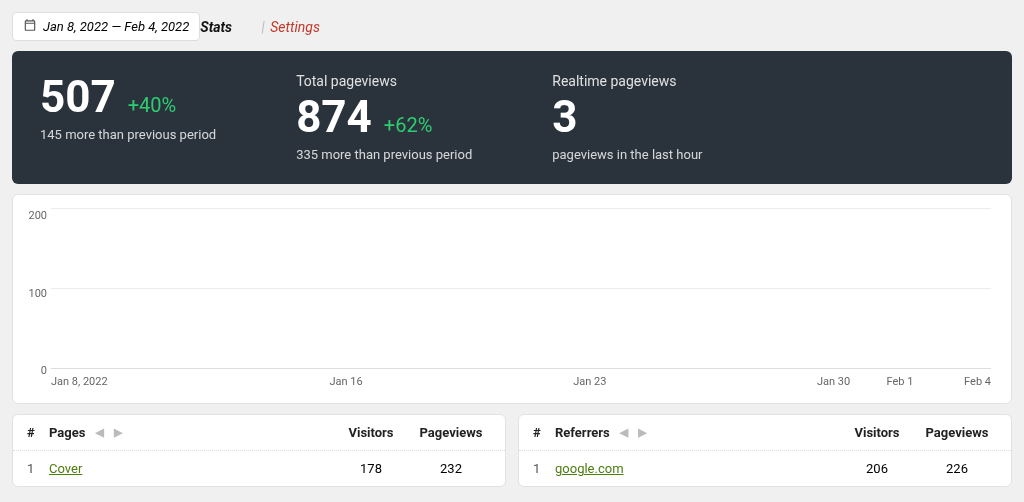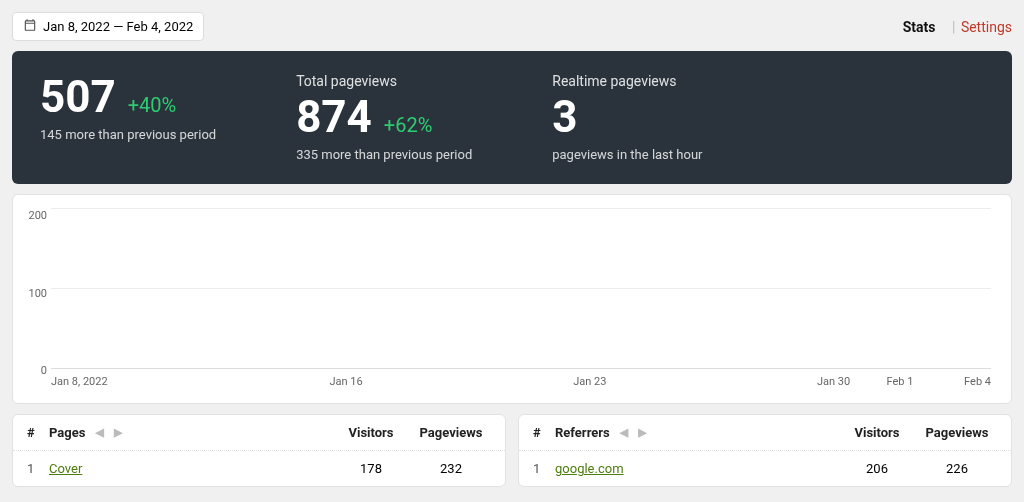--- a/index.html
+++ b/index.html
@@ -1,22 +1,22 @@
 <!DOCTYPE html>
 <html><head>
 <meta charset="utf-8">
 <style>
 * { margin:0; padding:0; box-sizing:border-box; font-family:-apple-system,BlinkMacSystemFont,"Segoe UI",Roboto,sans-serif; }
 body { background:#f0f0f0; padding:12px; width:1024px; height:502px; overflow:hidden; }
 
-.topbar { display:flex; align-items:center; justify-content:space-between; margin-bottom:10px; }
+.topbar { display:flex; align-items:center; justify-content:flex-start; margin-bottom:10px;font-style:italic; }
 .date-picker { display:inline-flex; align-items:center; gap:6px; background:#fff; border:1px solid #ddd; border-radius:4px; padding:5px 10px; font-size:13px; cursor:pointer; }
 .date-picker svg { width:14px; height:14px; fill:#555; }
 .nav-right { font-size:14px; }
-.nav-right .stats { font-weight:700; color:#111; margin-right:11px; }
+.nav-right .stats { font-weight:700; color:#111; margin-right:24px; }
 .nav-right .sep { color:#bbb; margin:0 2px; }
 .nav-right .settings { color:#c0392b; cursor:pointer; }
 
 .metrics-card { background:#2a333c; border-radius:6px; padding:22px 28px; display:flex; gap:80px; color:#fff; }
 .metric-block { }
 .metric-label { font-size:14px; font-weight:400; color:rgba(255,255,255,0.85); margin-bottom:4px; }
 .metric-row { display:flex; align-items:baseline; gap:12px; }
 .metric-value { font-size:44px; font-weight:700; line-height:1.1; }
 .metric-delta { color:#2ecc71; font-size:20px; font-weight:400; }
 .metric-sub { font-size:13px; color:rgba(255,255,255,0.8); margin-top:6px; }

